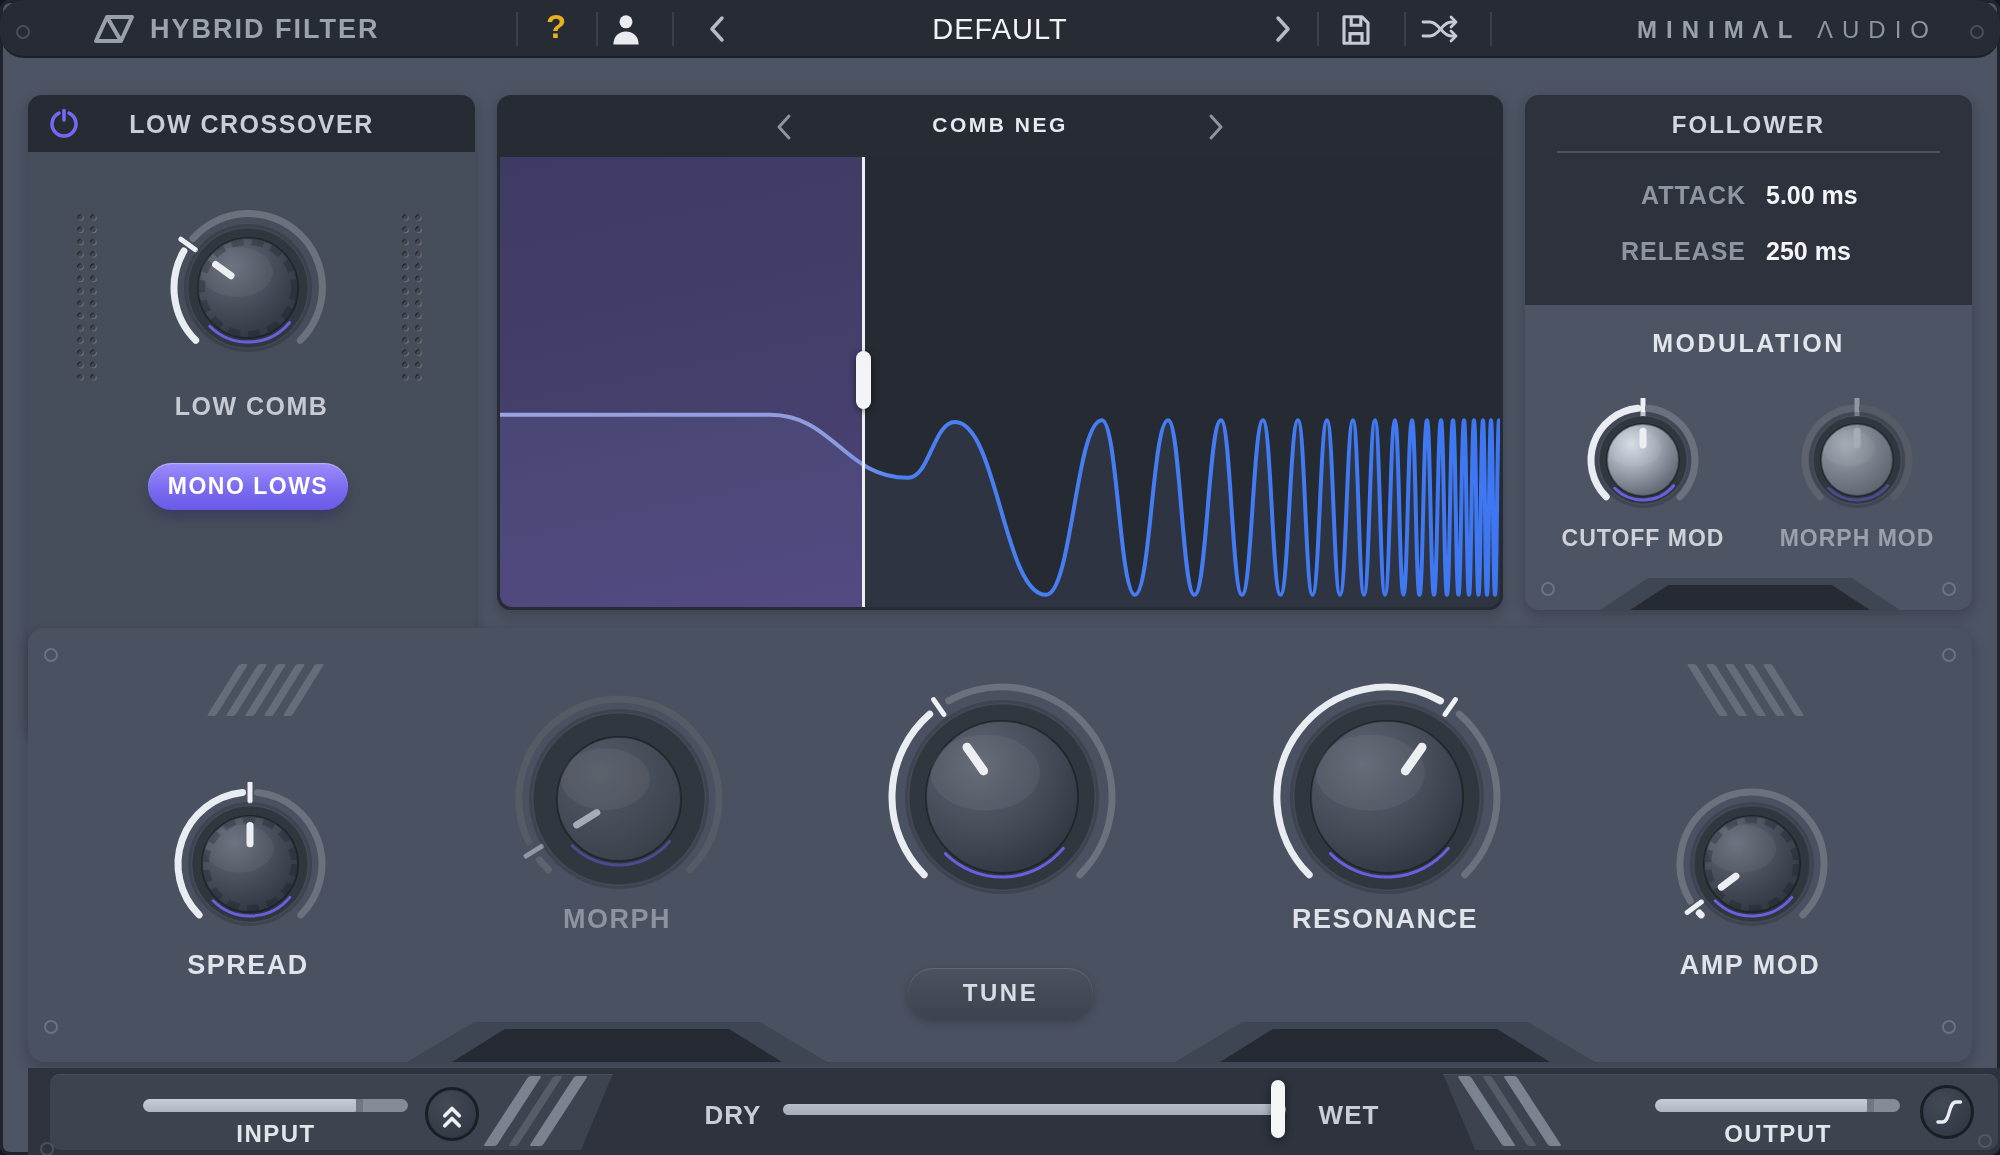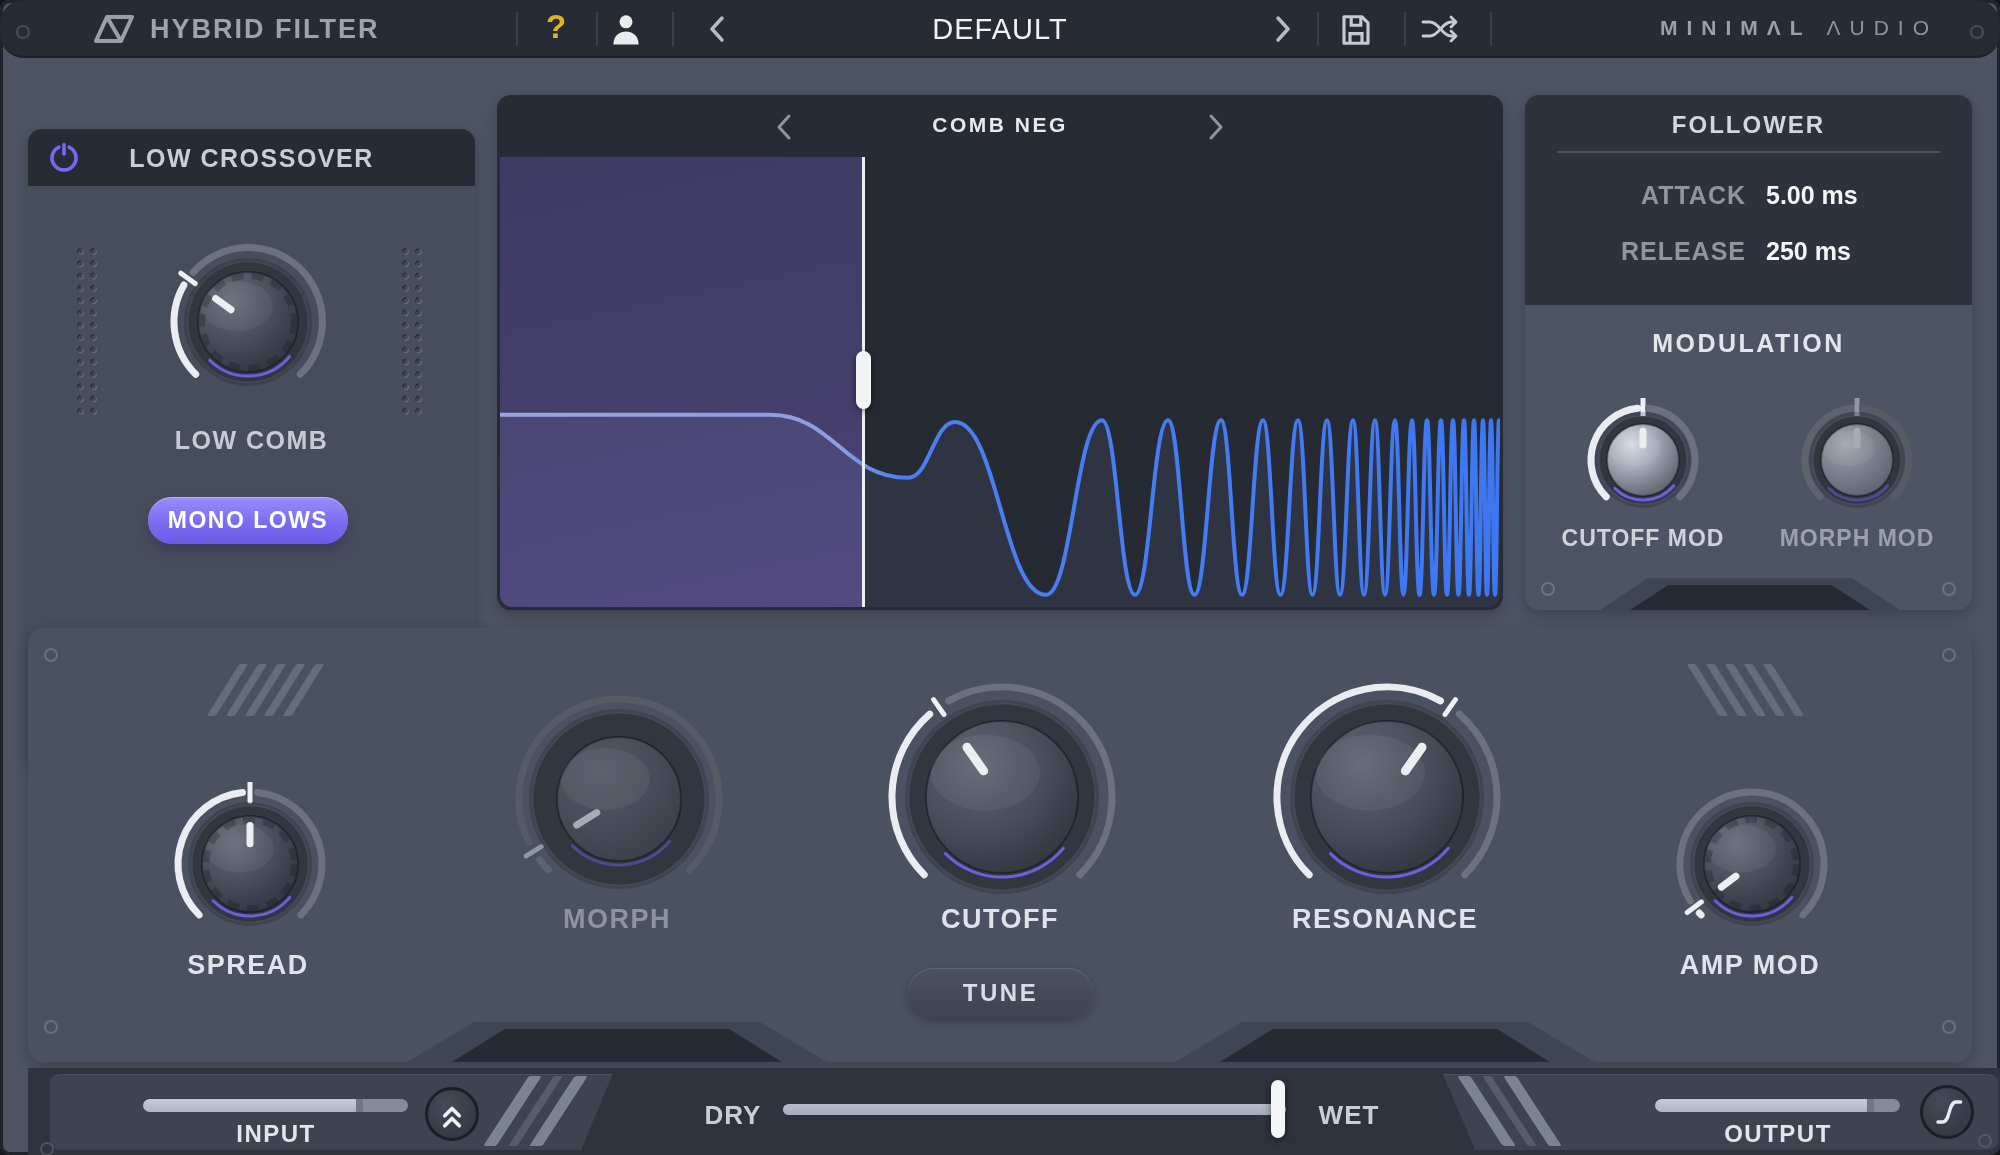--- a/index.html
+++ b/index.html
@@ -14,30 +14,30 @@
   .screw.dark{border-color:rgba(100,107,118,.55);}
   #topbar .ttl{position:absolute;left:150px;top:14px;font-size:27px;font-weight:600;letter-spacing:2px;color:#9ca3ae;}
   #logo{position:absolute;left:86px;top:12px;}
   .vsep{position:absolute;top:12px;width:2px;height:34px;background:#3a404a;}
   #help-q{position:absolute;left:534px;top:8px;width:44px;text-align:center;font-size:33px;font-weight:700;color:#e7b01f;}
   #icon-user{position:absolute;left:608px;top:12px;}
   .tb-chev{position:absolute;top:14px;}
   #preset{position:absolute;left:850px;top:13px;width:300px;text-align:center;font-size:29px;font-weight:500;letter-spacing:1px;color:#f0f2f5;}
   #icon-save{position:absolute;left:1338px;top:12px;}
   #icon-shuffle{position:absolute;left:1420px;top:14px;}
-  #brand{position:absolute;right:62px;top:16px;font-size:21px;letter-spacing:9px;color:#99a0ac;}
+  #brand{position:absolute;right:62px;top:16px;font-size:24px;letter-spacing:9px;color:#99a0ac;}
   #brand b{font-weight:700;} #brand span{font-weight:400;color:#8d95a2;}
 
   
   .panel{position:absolute;border-radius:14px;box-shadow:0 5px 14px rgba(15,18,24,.28);}
   .notch-lip{position:absolute;bottom:0;height:32px;background:#3f4653;clip-path:polygon(0 100%,16% 0,84% 0,100% 100%);}
   .notch-pit{position:absolute;bottom:0;height:25px;background:#262b33;clip-path:polygon(0 100%,16% 0,84% 0,100% 100%);}
 
   
-  #p-left{left:28px;top:95px;width:447px;height:638px;background:#474e5b;overflow:hidden;margin-top:34px;}
+  #p-left{left:28px;top:95px;width:447px;height:638px;background:#474e5b;overflow:hidden;}
   #p-left .hdr{position:absolute;left:0;top:0;width:100%;height:57px;background:#272b33;}
   #p-left .hdr .t{position:absolute;left:0;top:15px;width:100%;text-align:center;font-size:25px;font-weight:600;letter-spacing:1.5px;color:#c9ced6;}
   #pwr{position:absolute;left:20px;top:13px;}
   .grip{position:absolute;width:26px;height:172px;
         background-image:radial-gradient(circle at 5px 5px, rgba(255,255,255,.16) 2.6px, transparent 3.2px),
                          radial-gradient(circle at 4px 4px, rgba(22,26,33,.85) 2.4px, transparent 3px);
         background-size:13px 12.3px;}
   #lb-label{position:absolute;left:0;top:297px;width:100%;text-align:center;font-size:25px;font-weight:600;letter-spacing:1.5px;color:#c6cbd3;}
   #mono-btn{position:absolute;left:120px;top:368px;width:200px;height:47px;border-radius:24px;border:0;
             background:linear-gradient(180deg,#9a8dfb 0%,#7b6bf0 55%,#6a5ae8 100%);
@@ -412,21 +412,20 @@
           <circle cx="82" cy="82" r="58" fill="none" stroke="rgba(255,255,255,0.06)" stroke-width="1.5"></circle>
           <path d="M 121.8 115.4 A 52 52 0 0 1 45.2 118.8" stroke="#7264f2" stroke-width="3" fill="none" stroke-linecap="round" opacity="0.9"></path>
           <circle cx="82" cy="82" r="48" fill="url(#g_amp_mod)"></circle>
           <circle cx="82" cy="82" r="48" fill="none" stroke="rgba(0,0,0,0.35)" stroke-width="2"></circle>
           <ellipse cx="71.44" cy="66.64" rx="34.56" ry="24" fill="rgba(255,255,255,0.05)"></ellipse>
           <circle cx="82" cy="82" r="44" fill="none" stroke="rgba(16,20,26,0.25)" stroke-width="6" stroke-dasharray="12 8"></circle>
           <line x1="65.9" y1="94.1" x2="51.3" y2="105.1" stroke="#eceef2" stroke-width="7" stroke-linecap="round"></line>
         </svg></div>
 
     <div class="big-label dim" style="left:429px;top:276px;" data-interactable="false">MORPH</div>
-    <div class="big-label" style="left:812px;top:276px;" data-interactable="false">CUTOFF</div>
     <div class="big-label" style="left:1197px;top:276px;" data-interactable="false">RESONANCE</div>
     <div class="big-label" style="left:60px;top:322px;" data-interactable="false">SPREAD</div>
     <div class="big-label" style="left:1562px;top:322px;" data-interactable="false">AMP MOD</div>
 
     <button id="tune-btn" data-interactable="true">TUNE</button>
 
     <div class="notch-lip" style="left:379px;width:420px;height:40px;" data-interactable="false"></div>
     <div class="notch-pit" style="left:424px;width:330px;height:33px;" data-interactable="false"></div>
     <div class="notch-lip" style="left:1147px;width:420px;height:40px;" data-interactable="false"></div>
     <div class="notch-pit" style="left:1192px;width:330px;height:33px;" data-interactable="false"></div>

